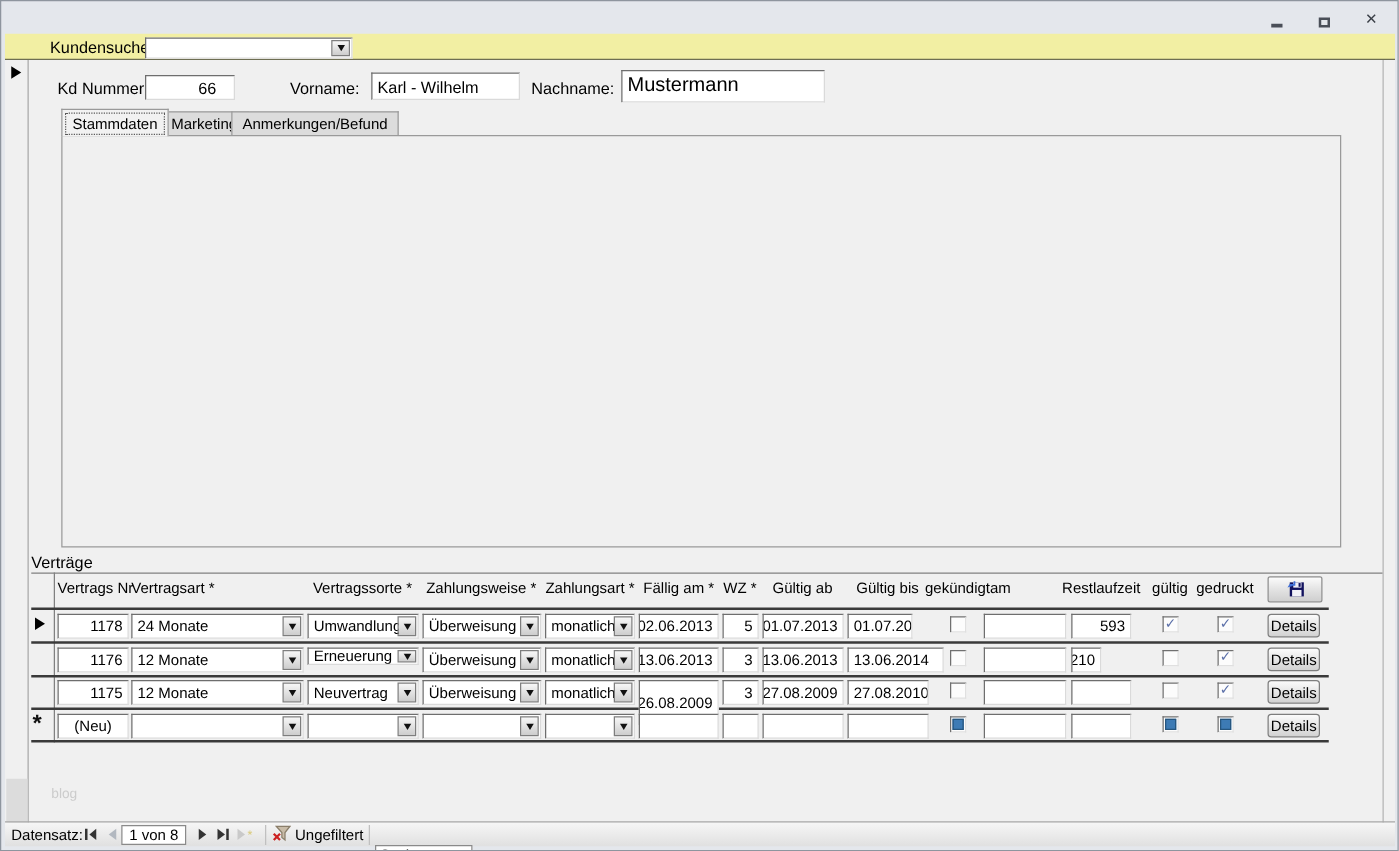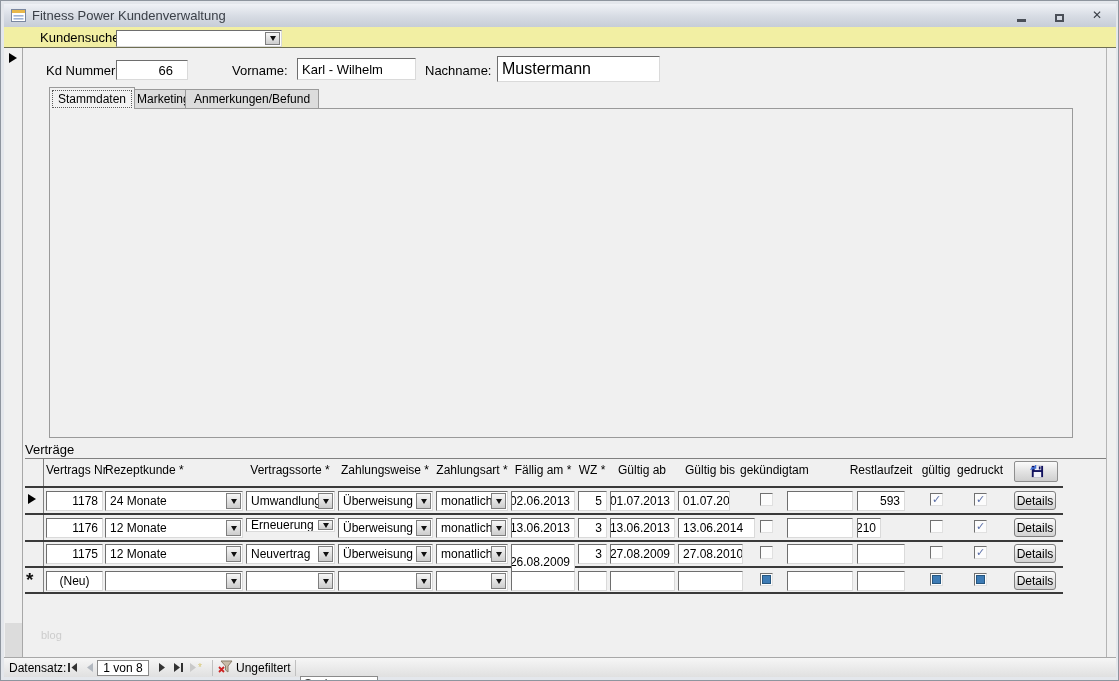--- a/index.html
+++ b/index.html
@@ -66,31 +66,20 @@
     font-size:12px;box-sizing:border-box;}
   .sep{position:absolute;top:2px;width:1px;height:16px;background:#C0C0C0;}
   .search-input{position:absolute;border:1px solid #8A8A8A;background:#fff;font-size:12px;font-family:inherit;padding:0 3px;box-sizing:border-box;}
   .search-input::placeholder{color:#3A3A3A;opacity:1;}
 </style>
 </head>
 <body>
 
 <div id="window">
 
-  <div class="titlebar">
-    <span style="display:inline-flex;">
-      <svg width="15" height="13" viewBox="0 0 15 13">
-          <rect x="0.5" y="0.5" width="14" height="12" fill="#FFFFFF" stroke="#7A87A0"></rect>
-          <rect x="1" y="1" width="13" height="3" fill="#E8B84B"></rect>
-          <rect x="2.5" y="6" width="10" height="1.6" fill="#9FB3D6"></rect>
-          <rect x="2.5" y="9" width="10" height="1.6" fill="#9FB3D6"></rect>
-        </svg>
-    </span>
-    <span class="title-text">Fitness Power Kundenverwaltung</span>
-  </div>
   <div class="win-btn" style="right:88px;">
       <span class="glyph-min"></span>
     </div>
   <div class="win-btn" style="right:50px;">
       <span class="glyph-max"></span>
     </div>
   <div class="win-btn" style="right:12px;">
       <span class="glyph-close">✕</span>
     </div>
 
@@ -175,21 +164,21 @@
         </svg>
     </span>
   </div>
   <div class="btn3d orange-text" style="left:912px;top:404px;width:144px;height:24px;">Neuen Kunden anlegen</div>
 
   <div class="lbl" style="left:24px;top:441px;">Verträge</div>
   <div class="hline" style="left:24px;top:457px;width:1081px;"></div>
   <div class="vline" style="left:42px;top:457px;height:136px;background:#808080;"></div>
 
   <div class="th" style="left:45px;">Vertrags Nr</div>
-  <div class="th" style="left:104px;">Rezeptkunde *</div>
+  <div class="th" style="left:104px;">Vertragsart *</div>
   <div class="th center" style="left:289px;">Vertragssorte *</div>
   <div class="th center" style="left:384px;">Zahlungsweise *</div>
   <div class="th center" style="left:471px;">Zahlungsart *</div>
   <div class="th center" style="left:542px;">Fällig am *</div>
   <div class="th center" style="left:591px;">WZ *</div>
   <div class="th center" style="left:641px;">Gültig ab</div>
   <div class="th center" style="left:709px;">Gültig bis</div>
   <div class="th center" style="left:765px;">gekündigt</div>
   <div class="th" style="left:791px;">am</div>
   <div class="th center" style="left:880px;">Restlaufzeit</div>

